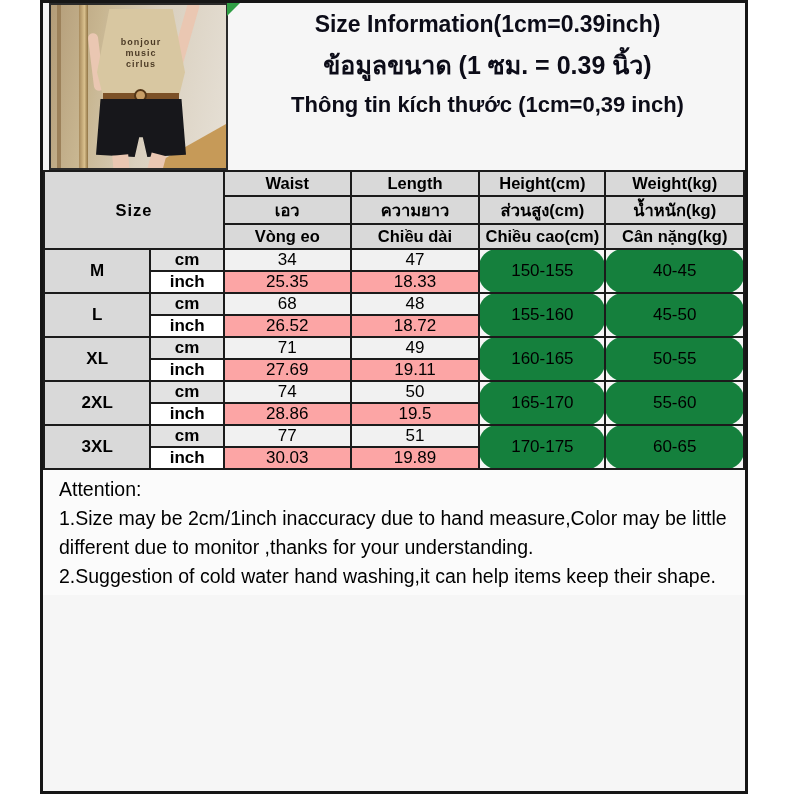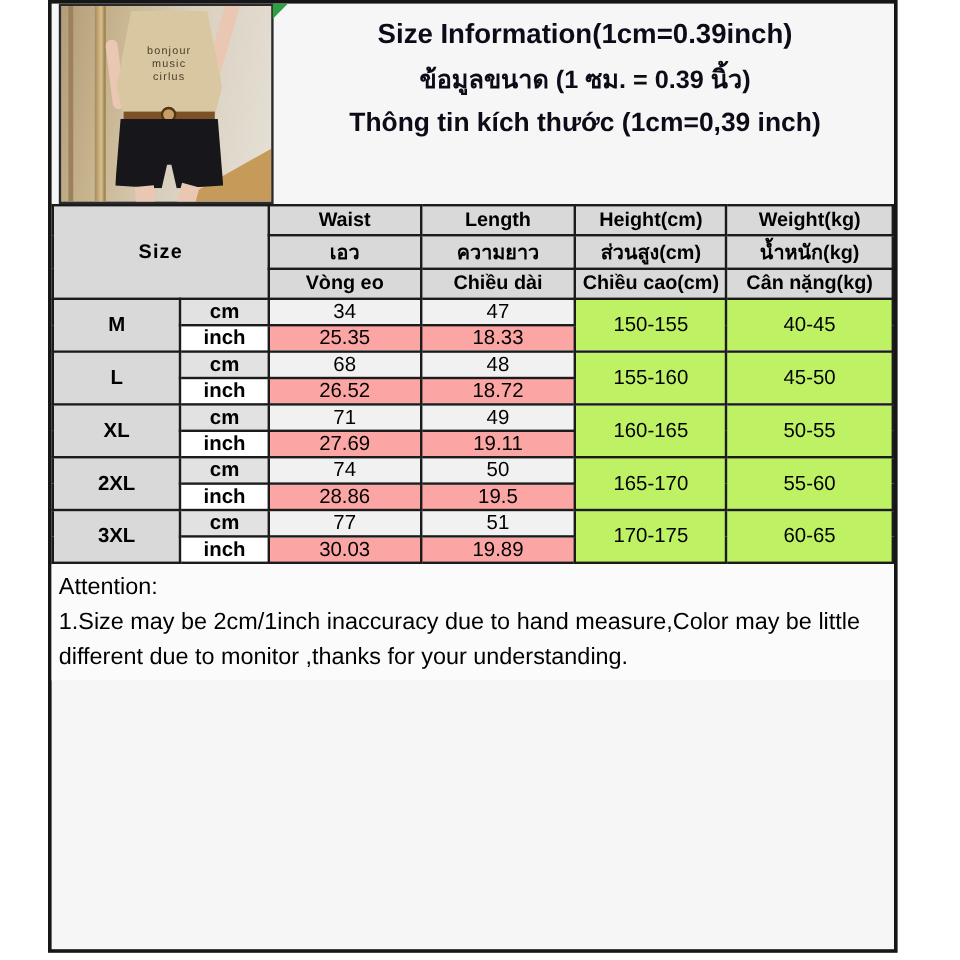--- a/index.html
+++ b/index.html
@@ -25,57 +25,57 @@
   .ph-floor { position:absolute; right:0; bottom:0; width:78px; height:44px;
     background:#c69a58; clip-path:polygon(100% 0,100% 100%,0 100%); }
   .ph-arm-right { position:absolute; left:128px; top:-6px; width:12px; height:72px;
     background:#eac7b2; transform:rotate(16deg); border-radius:6px; }
   .ph-arm-left { position:absolute; left:40px; top:28px; width:10px; height:58px;
     background:#eac7b2; transform:rotate(-7deg); border-radius:5px; }
   .ph-shirt { position:absolute; left:46px; top:4px; width:88px; height:88px;
     background:#d8c7a1; clip-path:polygon(14% 0,86% 0,100% 72%,93% 100%,7% 100%,0 72%);
     display:flex; flex-direction:column; align-items:center; justify-content:center; gap:1px;
   }
-  .ph-shirt span { font-size:9px; font-weight:normal; color:#4c3b26; letter-spacing:1px; line-height:10px; }
+  .ph-shirt span { font-size:9px; font-weight:bold; color:#4c3b26; letter-spacing:1px; line-height:10px; }
   .ph-belt { position:absolute; left:52px; top:88px; width:76px; height:7px; background:#7c5127; }
   .ph-buckle { position:absolute; left:83px; top:84px; width:13px; height:13px;
     border:2px solid #533516; border-radius:50%; background:#c89e66; }
   .ph-shorts { position:absolute; left:45px; top:94px; width:90px; height:58px; background:#17171b;
     clip-path:polygon(5% 0,95% 0,100% 96%,57% 100%,52% 66%,48% 66%,43% 100%,0 96%); }
   .ph-leg-l { position:absolute; left:62px; top:150px; width:16px; height:18px;
     background:#eac7b2; transform:rotate(-5deg); }
   .ph-leg-r { position:absolute; left:98px; top:149px; width:15px; height:19px;
     background:#eac7b2; transform:rotate(15deg); }
   .green-corner { position:absolute; left:184px; top:0; width:13px; height:13px;
     clip-path:polygon(0 0,100% 0,0 100%); }
   .title-block {
     position:absolute; left:187px; right:0; top:0; bottom:0;
     display:flex; flex-direction:column; align-items:center; justify-content:center;
     gap:7px; padding-bottom:44px; font-weight:bold; color:#0c0c18;
   }
   .title-en { font-size:23px; }
-  .title-th { font-size:21px; }
+  .title-th { font-size:25px; }
   .title-vi { font-size:22px; }
   
   table.size-table { width:100%; border-collapse:collapse; table-layout:fixed; }
   .size-table th, .size-table td {
     border:2px solid #1b1b1b; text-align:center; vertical-align:middle; padding:0;
     font-size:17px; overflow:hidden; white-space:nowrap;margin-top:13px;
   }
   .size-table th { background:#d9d9d9; font-weight:bold; height:25px; font-size:16.5px; }
   .size-big { font-size:34px; letter-spacing:1px; }
   .size-table td { height:22px; }
   .c-size  { background:#d9d9d9; font-weight:bold; font-size:19px; }
   .c-unit-cm   { background:#e2e2e2; font-weight:bold; }
   .c-unit-inch { background:#ffffff; font-weight:bold; }
   .c-data-cm   { background:#f1f1f1; font-weight:normal; }
   .c-data-inch { background:#fca5a5; font-weight:normal; }
-  .c-range { background:#bef264; font-weight:normal; }
+  .c-range { background:#15803d; font-weight:normal;border-radius:18px; }
   
-  .attention { padding:5px 6px; font-size:19.5px; line-height:1.48; color:#000; background:#fbfbfb; }
+  .attention { padding:5px 16px; font-size:19.5px; line-height:1.48; color:#000; background:#fbfbfb; }
 </style>
 </head>
 <body>
 
 <div class="sheet">
 
   <div class="top-band">
 
     <div class="photo">
       <div class="ph-frame2"></div>
@@ -202,15 +202,16 @@
       <td class="c-unit-inch">inch</td>
       <td class="c-data-inch">30.03</td>
       <td class="c-data-inch">19.89</td>
     </tr>
   </tbody>
     </table>
 
   <div class="attention">
     <div>Attention:</div>
     <div>1.Size may be 2cm/1inch inaccuracy due to hand measure,Color may be little different due to monitor ,thanks for your understanding.</div>
+    <div>2.Suggestion of cold water hand washing,it can help items keep their shape.</div>
   </div>
 
 </div>
 
 </body></html>

